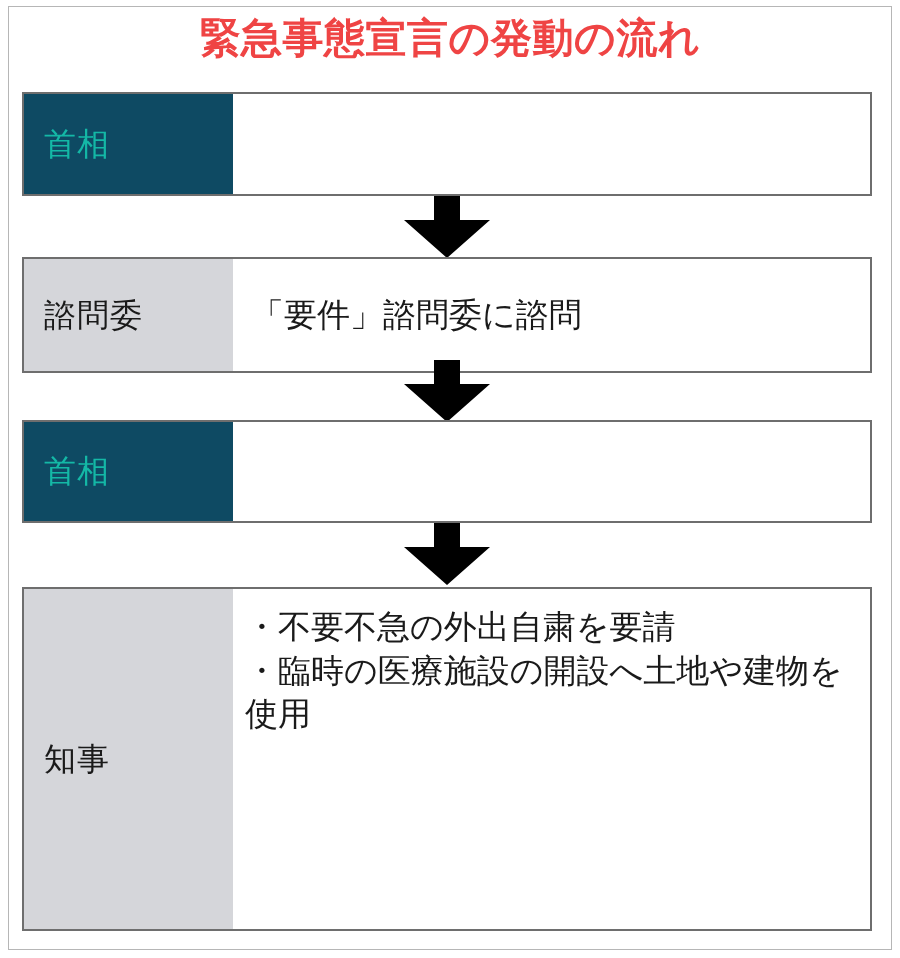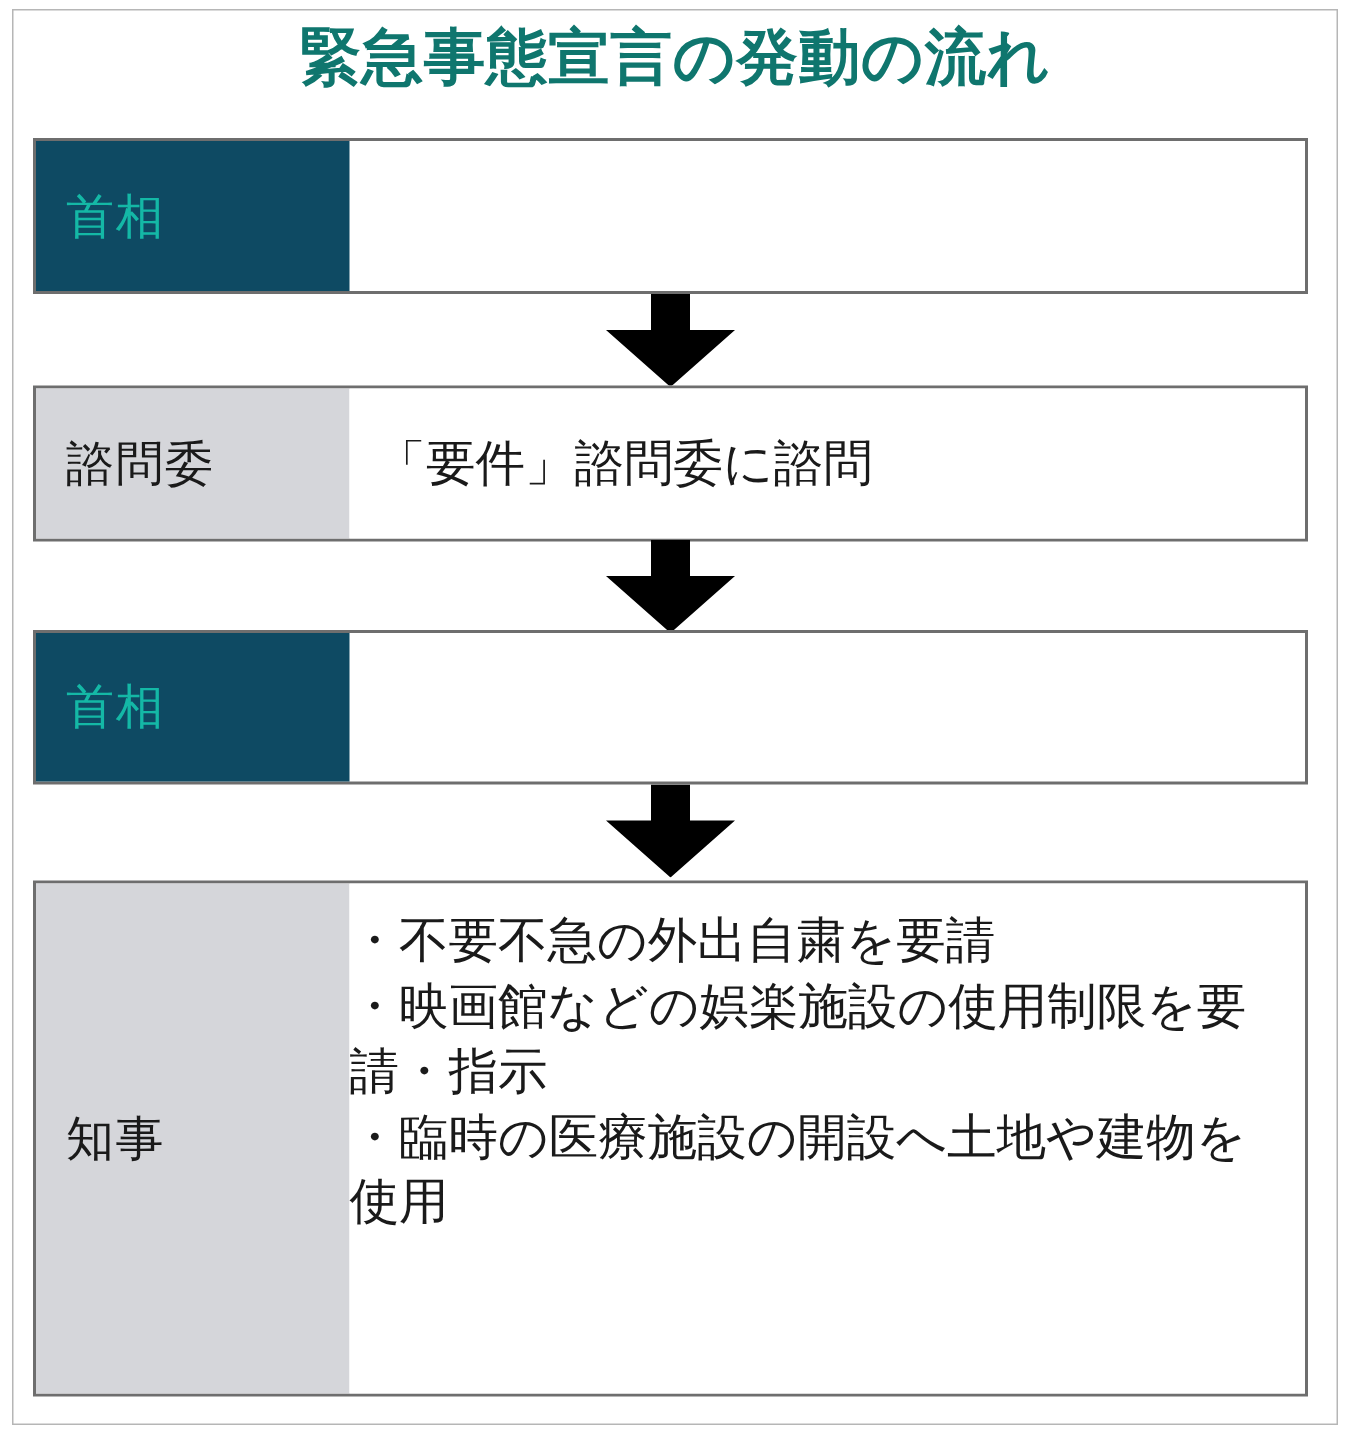--- a/index.html
+++ b/index.html
@@ -33,21 +33,21 @@
 
   #chart-title {
     position: absolute;
     left: 0;
     top: 16px;
     width: 900px;
     text-align: center;
     font-size: 41px;
     font-weight: bold;
     letter-spacing: 0.5px;
-    color: #0f766e;
+    color: #ef4444;
     line-height: 1.1;
     white-space: nowrap;
   }
 
   
   .flow-row {
     position: absolute;
     left: 22px;
     width: 850px;
     box-sizing: border-box;
@@ -82,25 +82,25 @@
     box-sizing: border-box;
     padding: 6px 14px 6px 18px;
     background: #ffffff;
     color: #1a1a1a;
     font-size: 33px;
     line-height: 1.2;
   }
   .row-body.list-body {
     align-items: flex-start;
     padding-top: 16px;
-    padding-left: 0;
+    padding-left: 12px;
   }
 
   #row-1 { top: 92px;  height: 104px; }
-  #row-2 { top: 257px; height: 104px; }
+  #row-2 { top: 257px; height: 116px; }
   #row-3 { top: 420px; height: 103px; }
   #row-4 { top: 587px; height: 344px; }
 
   .bullet-list {
     margin: 0;
     padding: 0;
     list-style: none;
     font-size: 33px;
     line-height: 1.32;
     color: #1a1a1a;
@@ -166,19 +166,18 @@
     <svg width="86" height="62" viewBox="0 0 86 62" aria-hidden="true">
       <polygon points="30,0 56,0 56,24 86,24 43,62 0,24 30,24" fill="#000000"></polygon>
     </svg>
   </div>
 
   <div class="flow-row" id="row-4">
     <div class="row-label gray">知事</div>
     <div class="row-body list-body">
       <ul class="bullet-list" id="step4-list">
           <li>不要不急の外出自粛を要請</li>
-          <li>映画館などの娯楽施設の使用制限を要請・指示</li>
           <li>臨時の医療施設の開設へ土地や建物を使用</li>
         </ul>
     </div>
   </div>
 
 </div>
 
 </body></html>

